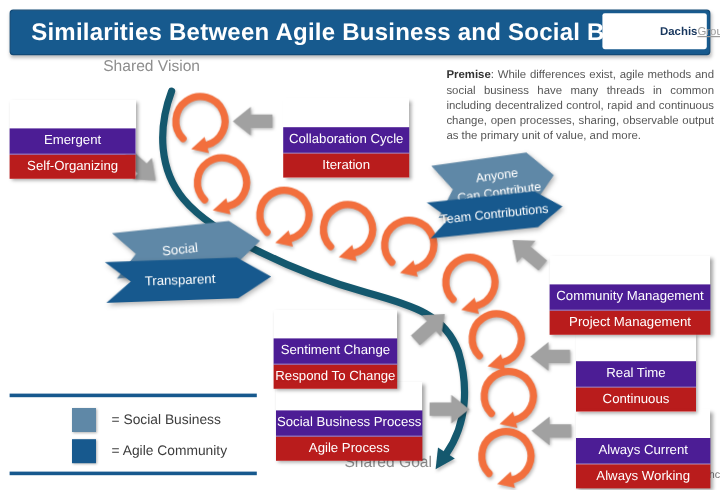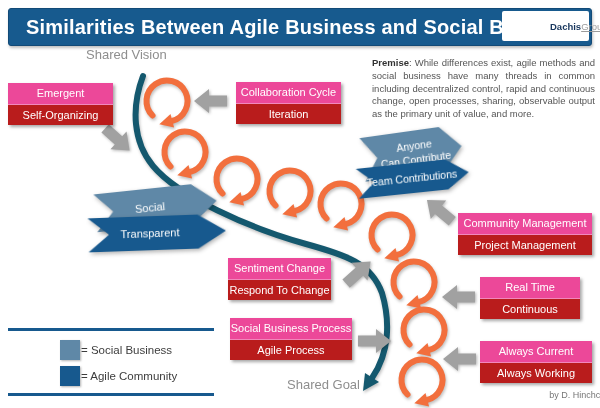--- a/index.html
+++ b/index.html
@@ -38,36 +38,36 @@
   #shared-goal{left:287px;top:377px;}
   .credit{position:absolute;left:514px;top:390px;width:100px;text-align:right;
     font-size:9px;color:#777777;}
   
   .box{
     position:absolute;color:#ffffff;text-align:center;
     box-shadow:2px 2px 3px rgba(0,0,0,.35);font-size:11px;
   }
   .box .row{height:20.5px;display:flex;align-items:center;justify-content:center;
     white-space:nowrap;}
-  .box .social-row{background:#ec4899;border-bottom:1px solid rgba(255,255,255,.35);}
+  .box .social-row{background:#4c1d95;border-bottom:1px solid rgba(255,255,255,.35);margin-top:24px;}
   .box .agile-row{background:#b91c1c;}
   #box-emergent   {left:8px;  top:83px;  width:105px;}
   #box-collab     {left:236px;top:82px;  width:105px;}
   #box-sentiment  {left:228px;top:258px; width:103px;}
   #box-process    {left:230px;top:318px; width:122px;}
   #box-community  {left:458px;top:213px; width:134px;}
   #box-realtime   {left:480px;top:277px; width:100px;}
   #box-always     {left:480px;top:341px; width:112px;}
   
   .legend{
     position:absolute;left:8px;top:328px;width:206px;height:68px;
     border-top:3px solid #17598e;border-bottom:3px solid #17598e;
     box-sizing:border-box;
   }
-  .legend .entry{position:absolute;display:flex;align-items:center;gap:1px;
+  .legend .entry{position:absolute;display:flex;align-items:center;gap:13px;
     font-size:11.5px;color:#3d3d3d;}
   .legend .sq{width:20px;height:20px;box-shadow:1px 1px 2px rgba(0,0,0,.3);}
   .legend .sq.social{background:#5f88a7;}
   .legend .sq.agile{background:#17598e;}
   #legend-social{left:52px;top:9px;}
   #legend-agile{left:52px;top:35px;}
   
   #diagram{position:absolute;left:0;top:0;}
   .banner-text{fill:#ffffff;}
 </style>

